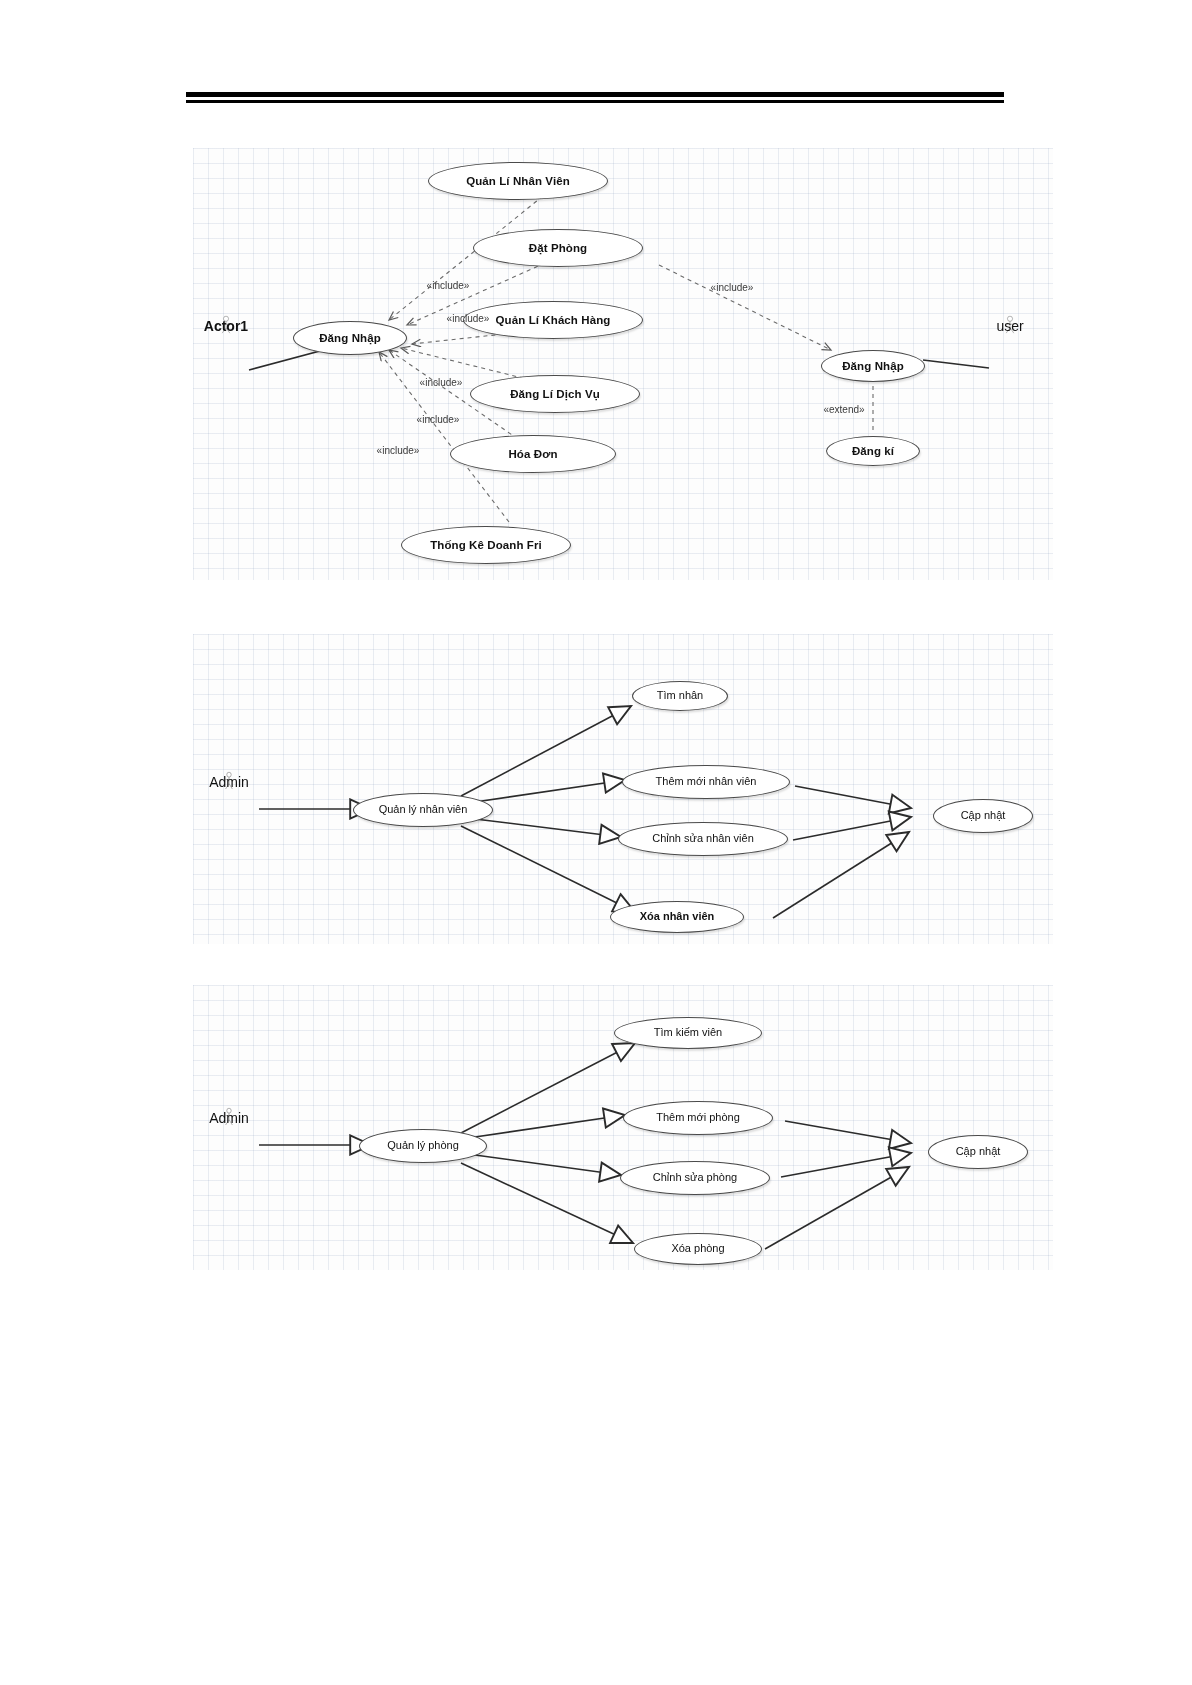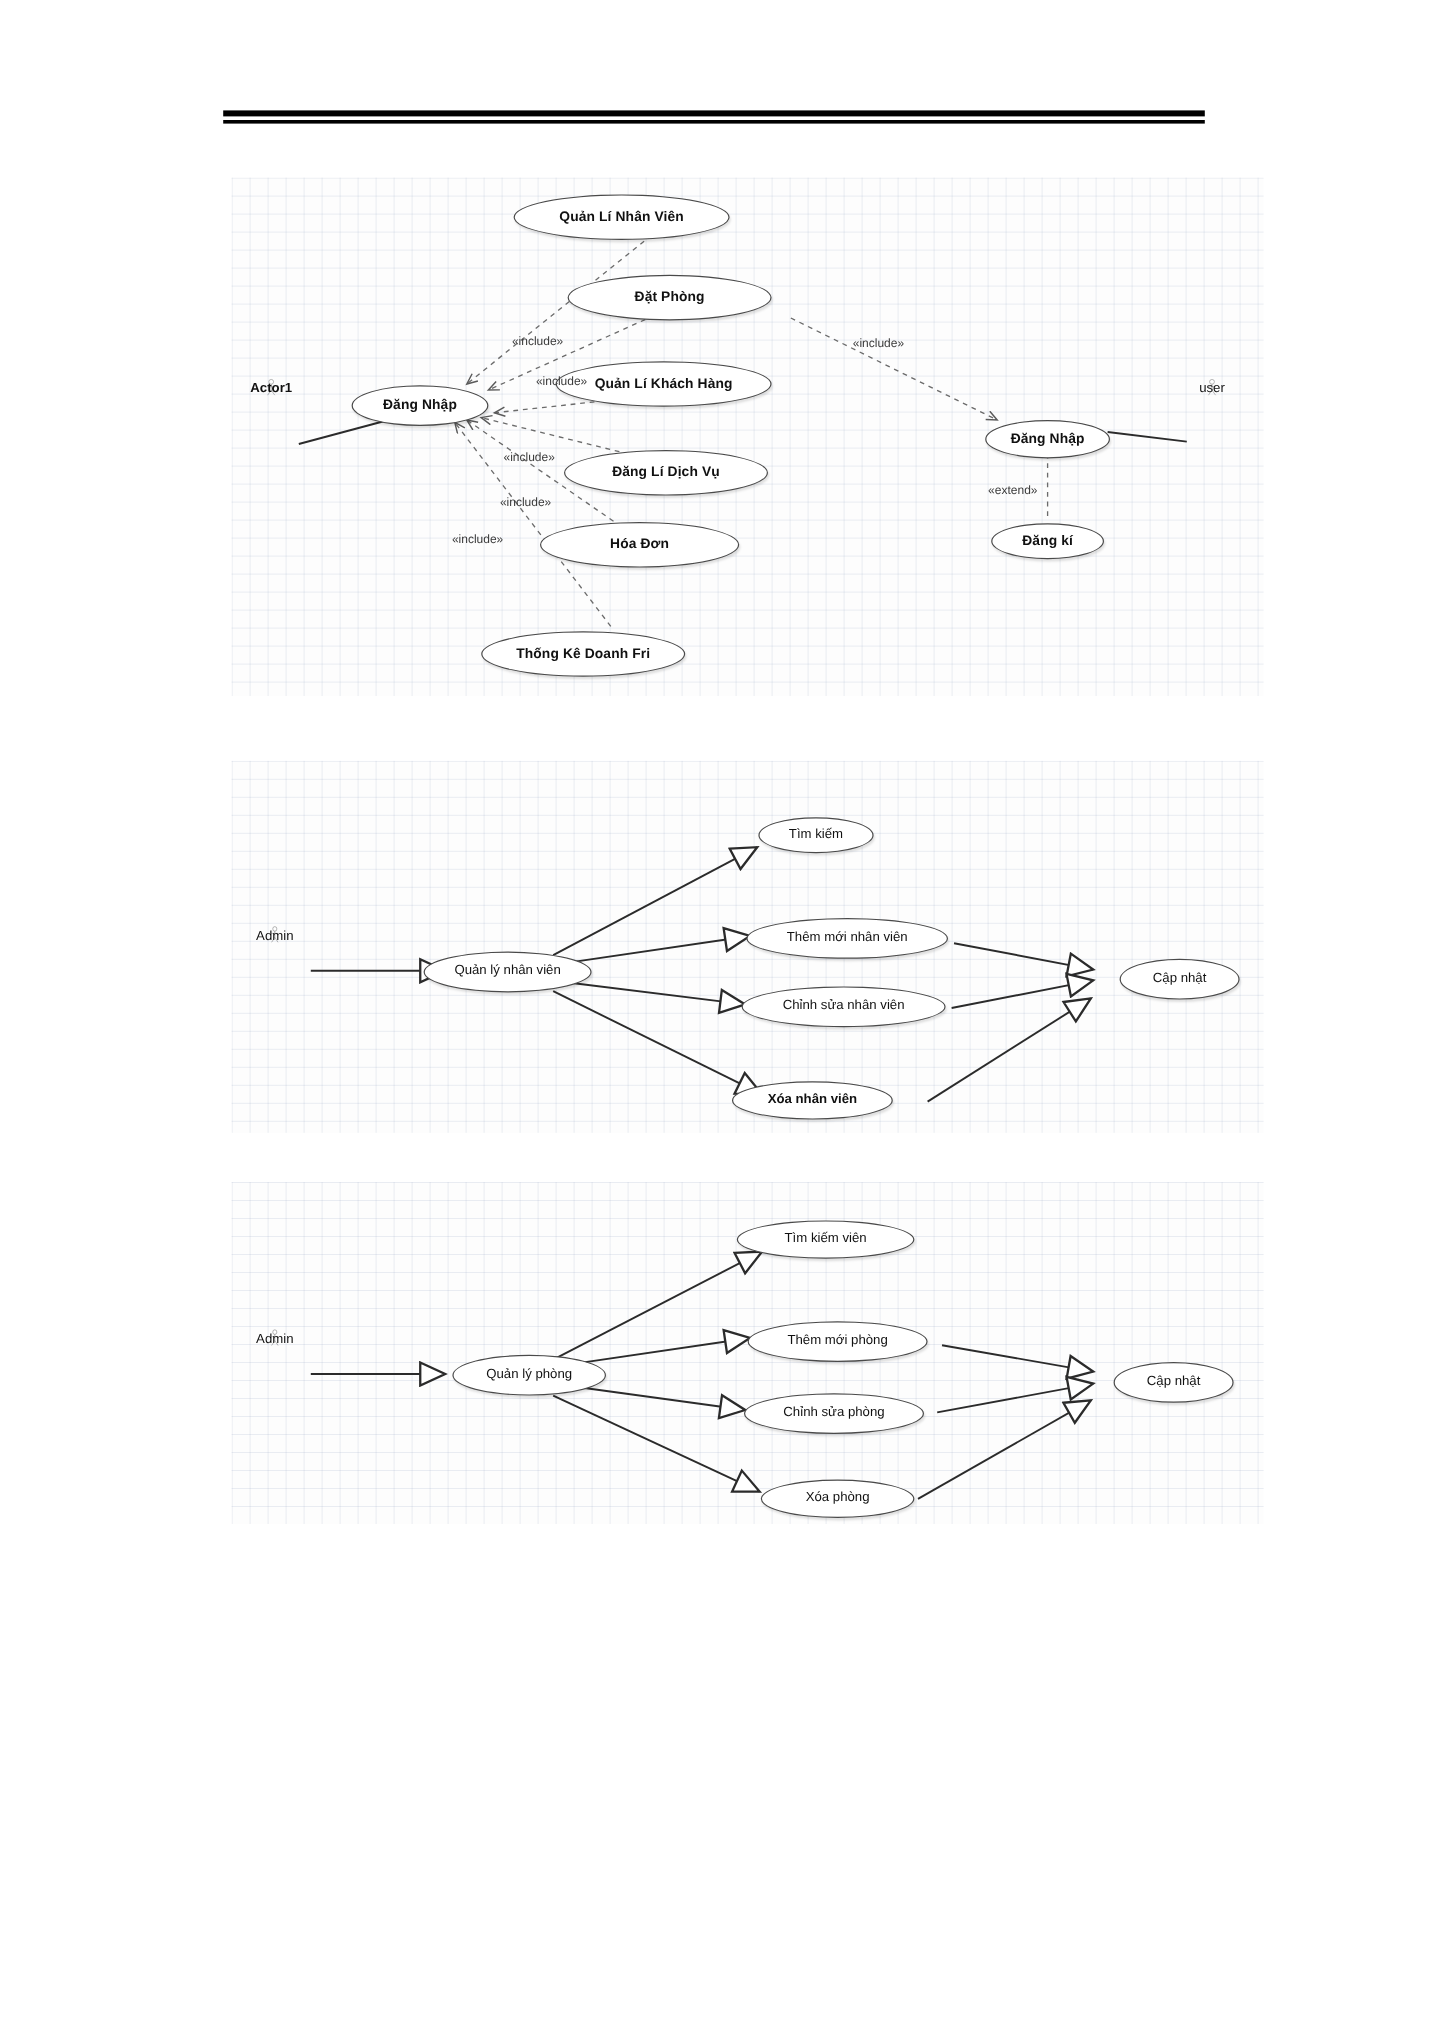--- a/index.html
+++ b/index.html
@@ -81,21 +81,21 @@
 
   
   .actor {
     position: absolute;
     transform: translate(-50%, 0);
     width: 64px;
     text-align: center;
   }
   .actor svg { display: block; margin: 0 auto; }
   .actor .actor-label {
-    font-size: 11px;
+    font-size: 14px;
     color: #111;
     margin-top: 2px;
     white-space: nowrap;
   }
   .actor.bold .actor-label { font-weight: bold; }
 
   
   .stereo {
     position: absolute;
     transform: translate(-50%, -50%);
@@ -226,21 +226,21 @@
         <line x1="24" y1="21" x2="24" y2="48" stroke="#2b2b2b" stroke-width="1.5"></line>
         <line x1="9" y1="31" x2="39" y2="31" stroke="#2b2b2b" stroke-width="1.5"></line>
         <line x1="24" y1="48" x2="10" y2="70" stroke="#2b2b2b" stroke-width="1.5"></line>
         <line x1="24" y1="48" x2="38" y2="70" stroke="#2b2b2b" stroke-width="1.5"></line>
       </svg>
       <div class="actor-label">Admin</div>
     </div>
 
     <div class="uc plain" style="left:230px; top:176px; width:140px; height:34px;">Quản lý nhân viên</div>
 
-    <div class="uc plain" style="left:487px; top:62px; width:96px; height:30px;">Tìm kiếm</div>
+    <div class="uc plain" style="left:487px; top:62px; width:96px; height:30px;">Tìm nhân</div>
 
     <div class="uc plain" style="left:513px; top:148px; width:168px; height:34px;">Thêm mới nhân viên</div>
 
     <div class="uc plain" style="left:510px; top:205px; width:170px; height:34px;">Chỉnh sửa nhân viên</div>
 
     <div class="uc plain" style="left:484px; top:283px; width:134px; height:32px;font-weight:bold;">Xóa nhân viên</div>
 
     <div class="uc plain" style="left:790px; top:182px; width:100px; height:34px;">Cập nhật</div>
   </div>
 
@@ -274,21 +274,21 @@
       <svg width="48" height="74" viewBox="0 0 48 74">
         <ellipse cx="24" cy="11" rx="9" ry="10" fill="#fff" stroke="#2b2b2b" stroke-width="1.5"></ellipse>
         <line x1="24" y1="21" x2="24" y2="48" stroke="#2b2b2b" stroke-width="1.5"></line>
         <line x1="9" y1="31" x2="39" y2="31" stroke="#2b2b2b" stroke-width="1.5"></line>
         <line x1="24" y1="48" x2="10" y2="70" stroke="#2b2b2b" stroke-width="1.5"></line>
         <line x1="24" y1="48" x2="38" y2="70" stroke="#2b2b2b" stroke-width="1.5"></line>
       </svg>
       <div class="actor-label">Admin</div>
     </div>
 
-    <div class="uc plain" style="left:248px; top:161px; width:128px; height:34px;text-align:center;">Quản lý phòng</div>
+    <div class="uc plain" style="left:230px; top:161px; width:128px; height:34px;text-align:center;">Quản lý phòng</div>
 
     <div class="uc plain" style="left:495px; top:48px; width:148px; height:32px;">Tìm kiếm viên</div>
 
     <div class="uc plain" style="left:505px; top:133px; width:150px; height:34px;text-align:center;">Thêm mới phòng</div>
 
     <div class="uc plain" style="left:502px; top:193px; width:150px; height:34px;">Chỉnh sửa phòng</div>
 
     <div class="uc plain" style="left:505px; top:264px; width:128px; height:32px;">Xóa phòng</div>
 
     <div class="uc plain" style="left:785px; top:167px; width:100px; height:34px;">Cập nhật</div>

